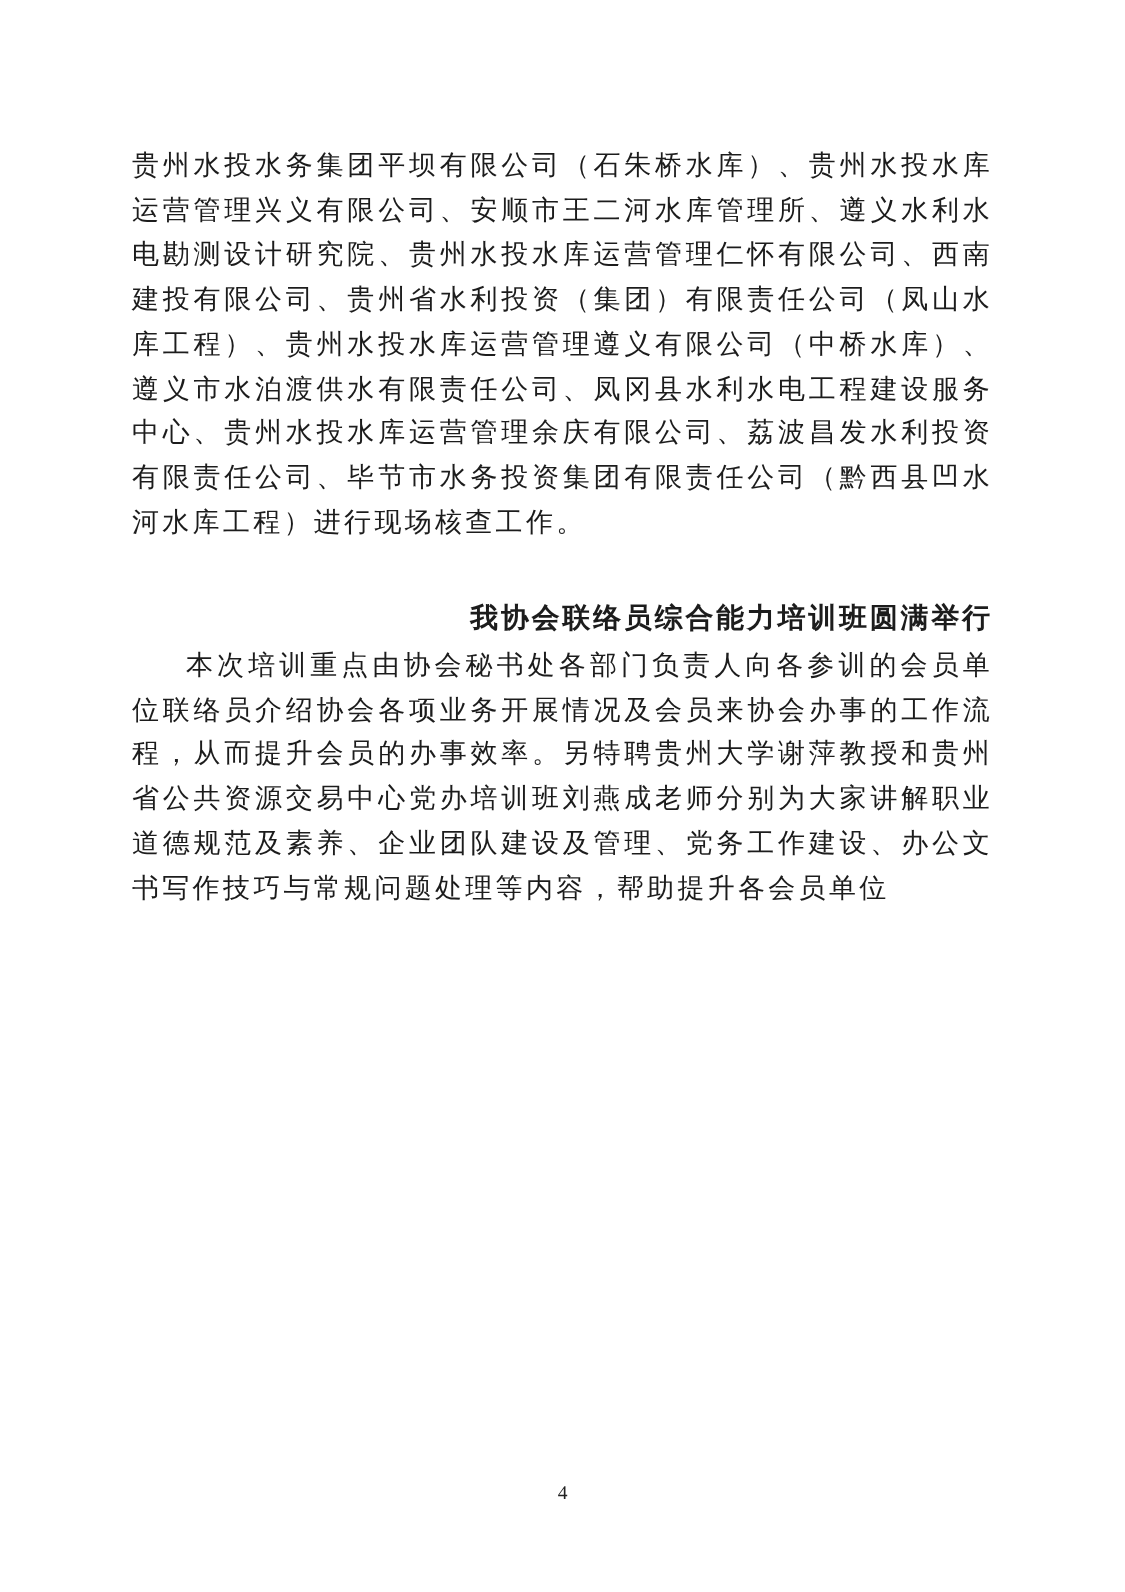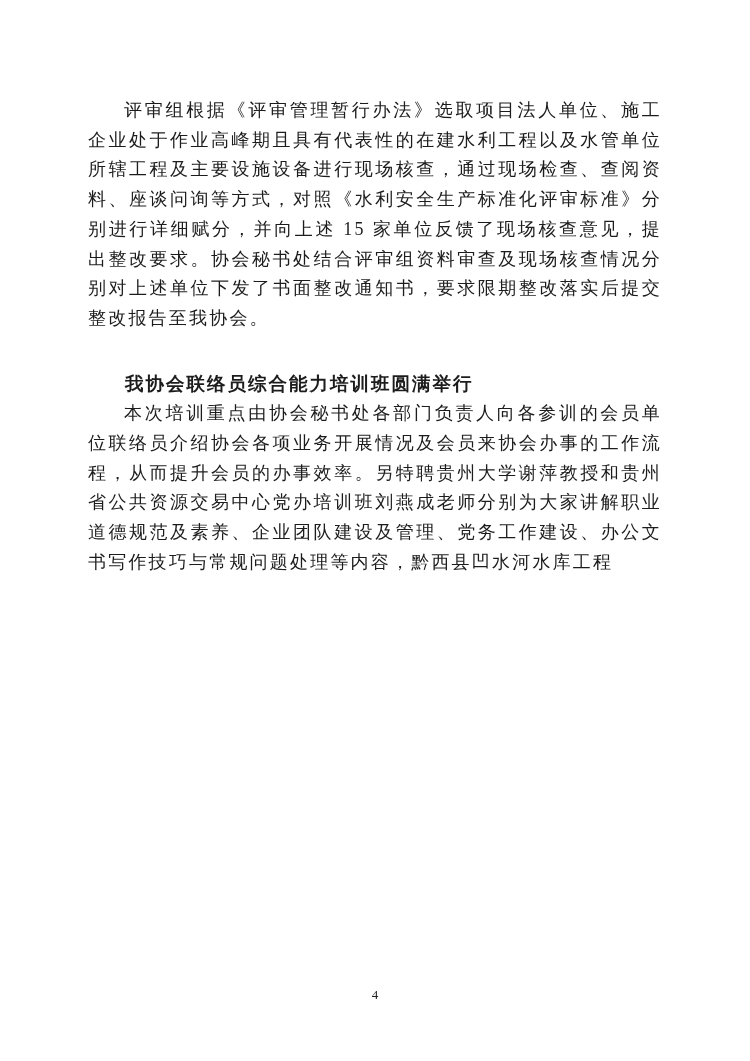--- a/index.html
+++ b/index.html
@@ -34,34 +34,35 @@
   .body.noindent {
     text-indent: 0;
   }
   .heading {
     margin: 36px 0 0 0;
     font-size: 18.5px;
     line-height: 29.7px;
     font-weight: bold;
     letter-spacing: 2px;
     text-indent: 2em;
+    text-align: right;
   }
   .page-number {
     position: absolute;
     bottom: 58px;
     left: 0;
     width: 100%;
     text-align: center;
     font-size: 13px;
     color: #222222;
   }
 </style>
 </head>
 <body>
 
 <div class="page">
   <div class="content">
-    <p class="body">评审组根据《评审管理暂行办法》选取项目法人单位、施工企业处于作业高峰期且具有代表性的在建水利工程以及水管单位所辖工程及主要设施设备进行现场核查，通过现场检查、查阅资料、座谈问询等方式，对照《水利安全生产标准化评审标准》分别进行详细赋分，并向上述 15 家单位反馈了现场核查意见，提出整改要求。协会秘书处结合评审组资料审查及现场核查情况分别对上述单位下发了书面整改通知书，要求限期整改落实后提交整改报告至我协会。</p>
+    <p class="body noindent">贵州水投水务集团平坝有限公司（石朱桥水库）、贵州水投水库运营管理兴义有限公司、安顺市王二河水库管理所、遵义水利水电勘测设计研究院、贵州水投水库运营管理仁怀有限公司、西南建投有限公司、贵州省水利投资（集团）有限责任公司（凤山水库工程）、贵州水投水库运营管理遵义有限公司（中桥水库）、遵义市水泊渡供水有限责任公司、凤冈县水利水电工程建设服务中心、贵州水投水库运营管理余庆有限公司、荔波昌发水利投资有限责任公司、毕节市水务投资集团有限责任公司（黔西县凹水河水库工程）进行现场核查工作。</p>
     <h2 class="heading">我协会联络员综合能力培训班圆满举行</h2>
-    <p class="body">本次培训重点由协会秘书处各部门负责人向各参训的会员单位联络员介绍协会各项业务开展情况及会员来协会办事的工作流程，从而提升会员的办事效率。另特聘贵州大学谢萍教授和贵州省公共资源交易中心党办培训班刘燕成老师分别为大家讲解职业道德规范及素养、企业团队建设及管理、党务工作建设、办公文书写作技巧与常规问题处理等内容，黔西县凹水河水库工程</p>
+    <p class="body">本次培训重点由协会秘书处各部门负责人向各参训的会员单位联络员介绍协会各项业务开展情况及会员来协会办事的工作流程，从而提升会员的办事效率。另特聘贵州大学谢萍教授和贵州省公共资源交易中心党办培训班刘燕成老师分别为大家讲解职业道德规范及素养、企业团队建设及管理、党务工作建设、办公文书写作技巧与常规问题处理等内容，帮助提升各会员单位</p>
   </div>
   <div class="page-number">4</div>
 </div>
 
 </body></html>

